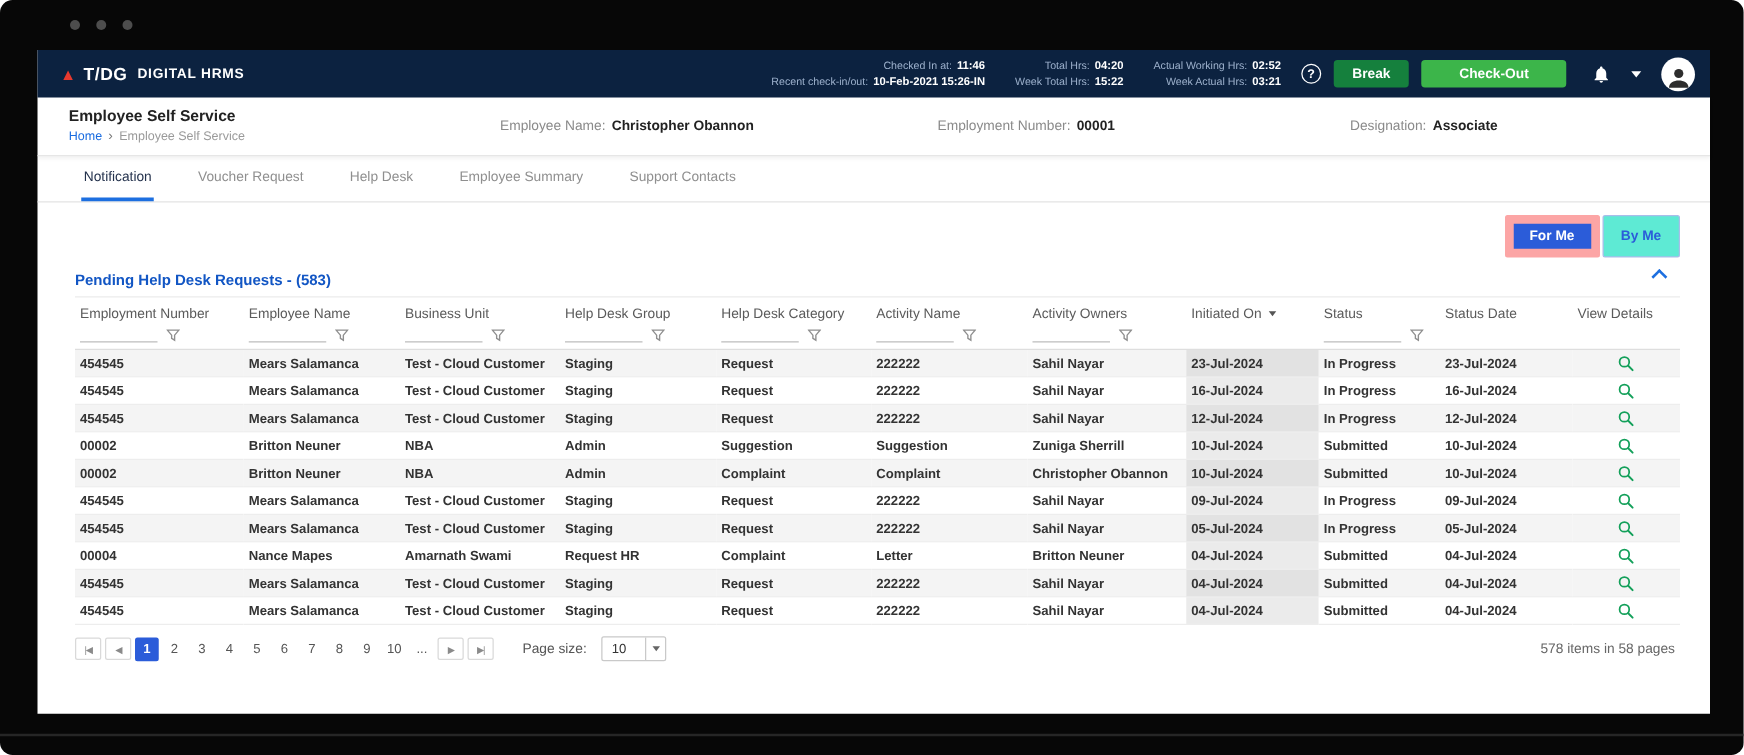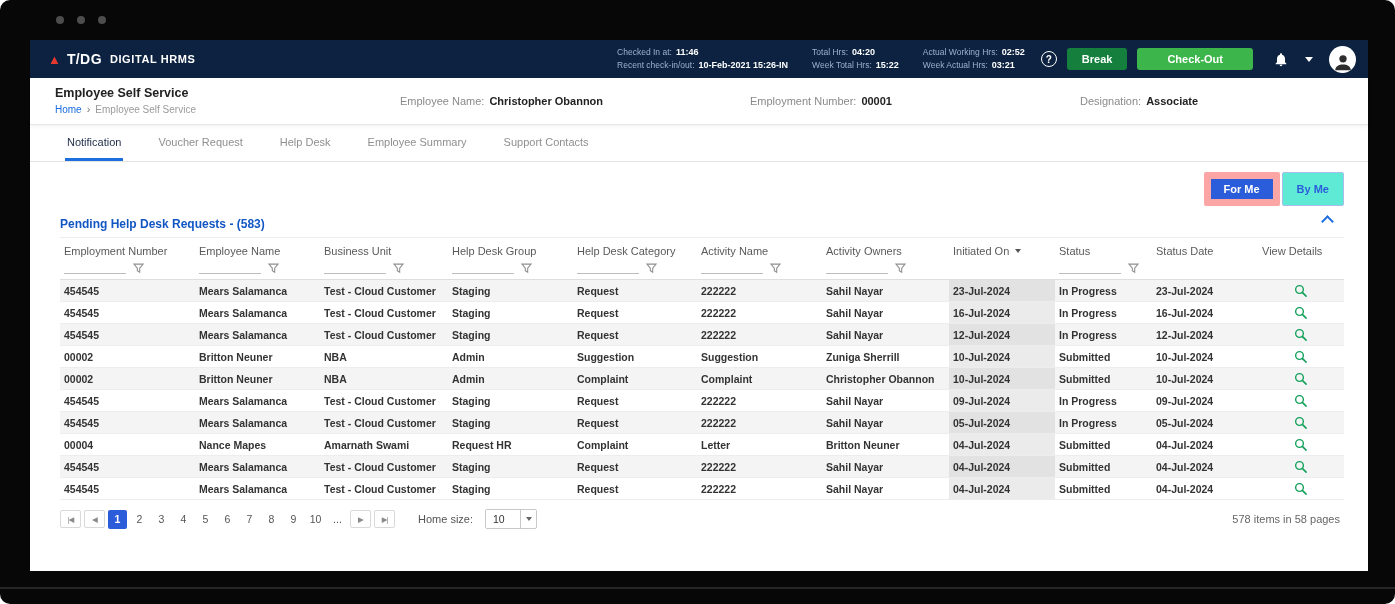--- a/index.html
+++ b/index.html
@@ -14,21 +14,21 @@
 
   .content{position:absolute;left:30px;top:40px;width:1338px;height:531px;background:#fff;display:flex;flex-direction:column;z-index:2}
 
   
   .topbar{height:38px;flex:0 0 38px;background:#0c2240;display:flex;align-items:center;padding:0 12px 0 18px;gap:10px}
   .brand{display:flex;align-items:center;gap:6px}
   .logo-tri{color:#e8392e;font-size:13px;line-height:1}
   .logo-text{color:#fff;font-weight:bold;font-size:14px;letter-spacing:.4px}
   .app-name{color:#fff;font-weight:bold;font-size:11px;letter-spacing:.6px;margin-left:2px}
   .stats{margin-left:auto;display:flex;gap:24px;margin-right:6px}
-  .stat-line{display:flex;align-items:baseline;gap:4px;line-height:13px}
+  .stat-line{display:flex;justify-content:flex-end;align-items:baseline;gap:4px;line-height:13px}
   .s-label{color:#9db1cc;font-size:8.5px}
   .s-value{color:#fff;font-size:9px;font-weight:bold}
   .help-circle{width:16px;height:16px;border:1px solid #fff;border-radius:50%;color:#fff;font-size:10px;font-weight:bold;display:flex;align-items:center;justify-content:center;background:none;cursor:pointer;font-family:inherit}
   .btn-break{background:#15803d;color:#fff;border:none;border-radius:3px;font-size:11px;font-weight:bold;padding:5px 15px;font-family:inherit;cursor:pointer}
   .btn-checkout{background:#3cb54a;color:#fff;border:none;border-radius:3px;font-size:11px;font-weight:bold;padding:5px 30px;font-family:inherit;cursor:pointer}
   .bell-btn{background:none;border:none;cursor:pointer;line-height:0;margin-left:10px;padding:0}
   .caret-down{width:0;height:0;border-left:4px solid transparent;border-right:4px solid transparent;border-top:5px solid #fff;margin-left:6px;cursor:pointer}
   .avatar{width:27px;height:27px;border-radius:50%;background:#fff;display:flex;align-items:flex-end;justify-content:center;overflow:hidden;margin-left:6px;cursor:pointer}
 
   
@@ -603,21 +603,21 @@
   <button class="page-btn">8</button>
 
   <button class="page-btn">9</button>
 
   <button class="page-btn">10</button>
 
   <button class="page-btn">...</button>
 </div>
         <button class="arrow-btn">▶</button>
         <button class="arrow-btn">▶|</button>
-        <span class="page-size-label">Home size:</span>
+        <span class="page-size-label">Page size:</span>
         <div class="page-size-select">
           <span class="pss-value">10</span>
           <span class="pss-caret"></span>
         </div>
         <span class="pager-summary">578 items in 58 pages</span>
       </div>
 
     </div>
   </div>
 </div>

